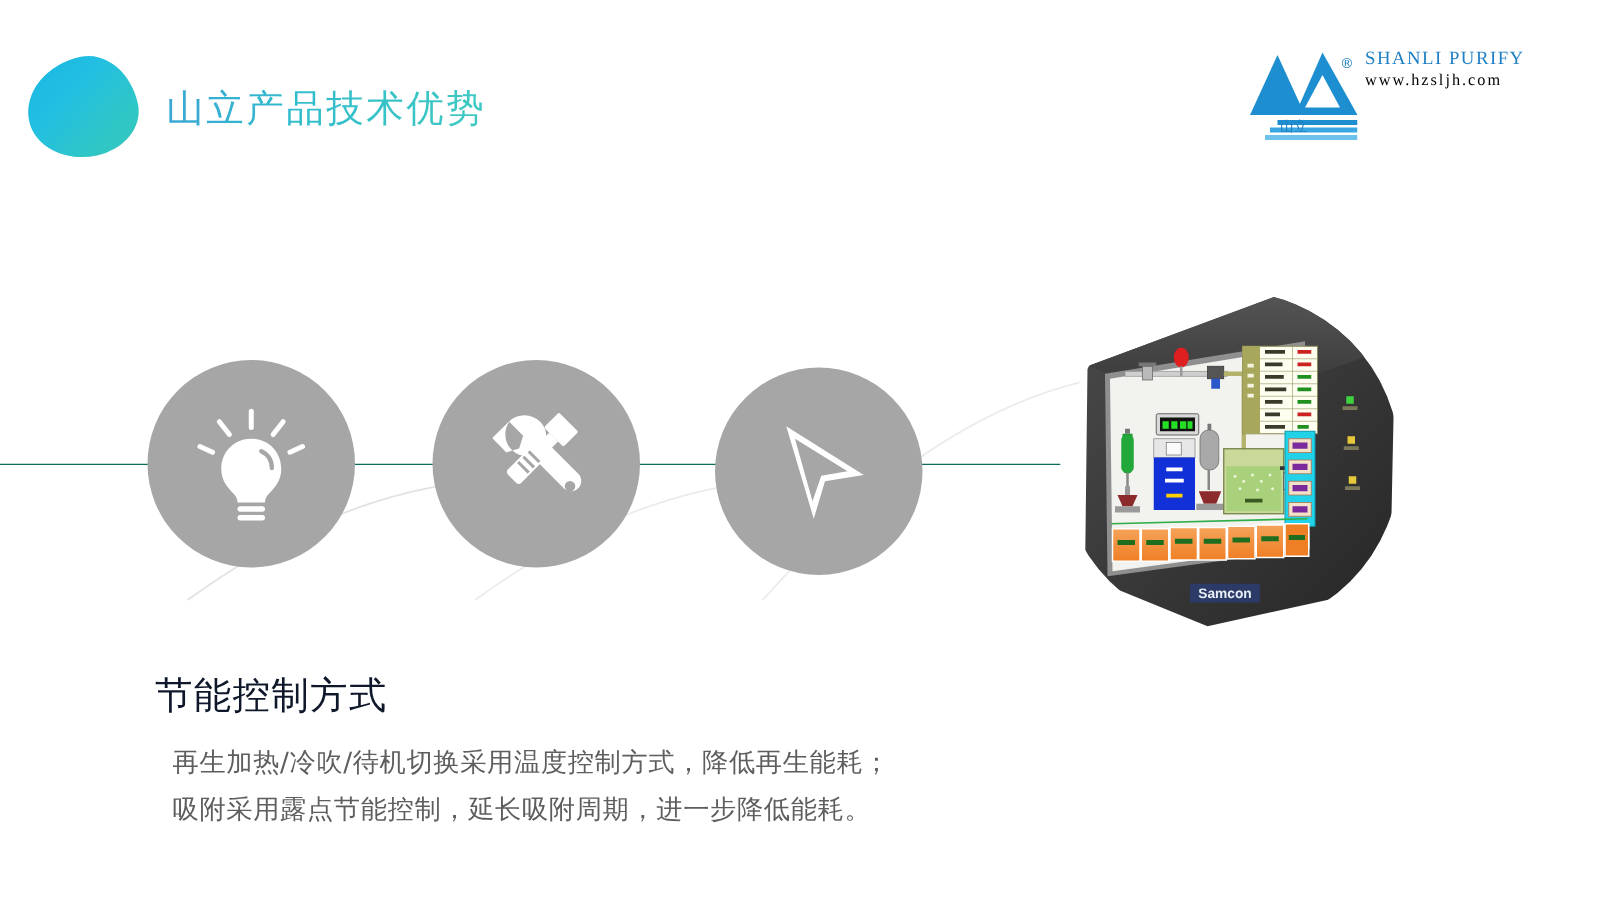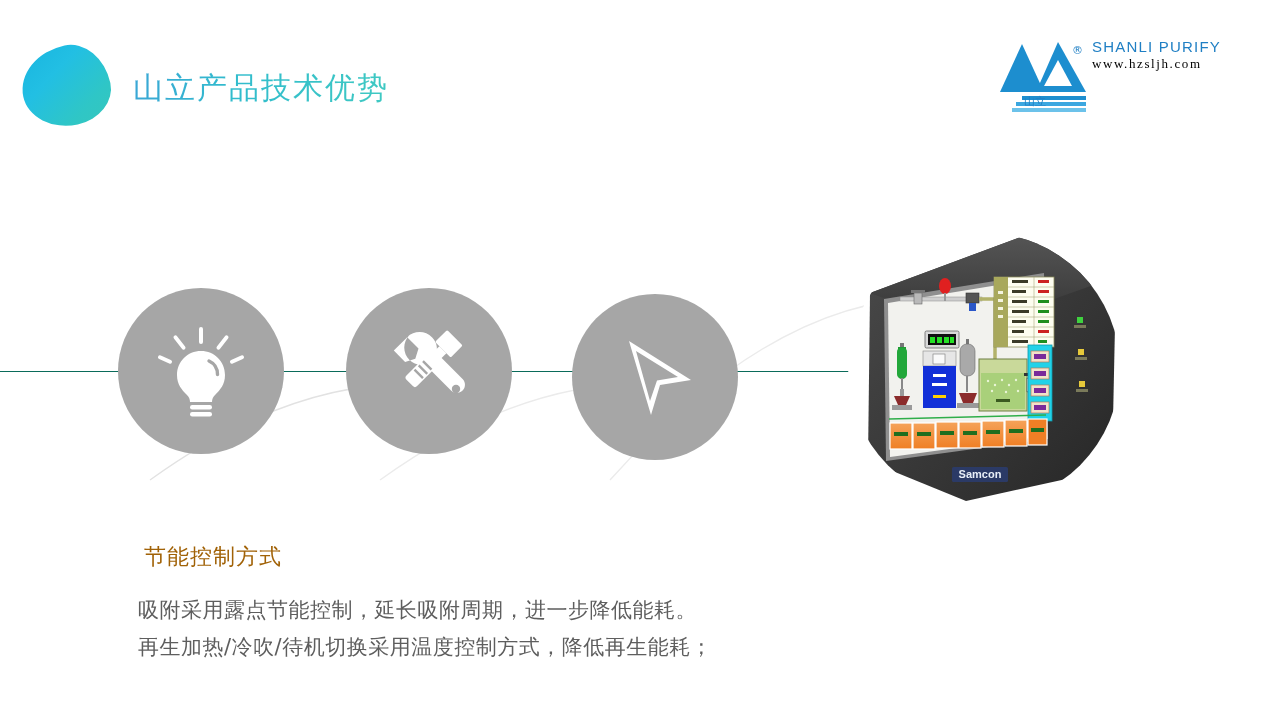--- a/index.html
+++ b/index.html
@@ -90,21 +90,21 @@
     font-family: "DejaVu Sans", "Liberation Sans", sans-serif;
     letter-spacing: 1px;
     font-weight: 400;
     white-space: nowrap;
   }
   .logo-en {
     font-size: 15px;
     line-height: 18px;
     color: #1f7fc4;
     letter-spacing: 1.2px;
-    font-family: Liberation Sans, sans-serif;
+    font-family: Liberation Serif, serif;
     white-space: nowrap;
   }
   .logo-url {
     font-size: 13px;
     line-height: 16px;
     color: #000000;
     letter-spacing: 1.6px;
     font-family: Liberation Serif, serif;
     white-space: nowrap;
   }
@@ -153,25 +153,25 @@
   .device-photo {
     position: absolute;
     left: 0; top: 0;
     width: 272px;
     height: 272px;
   }
 
   
   .section-heading {
     position: absolute;
-    left: 144px;
+    left: 124px;
     top: 538px;
-    font-size: 22px;
+    font-size: 30px;
     line-height: 38px;
-    color: #a16207;
+    color: #0f172a;
     font-family: "DejaVu Sans", "Liberation Sans", sans-serif;
     letter-spacing: 1px;
     white-space: nowrap;
   }
   .body-lines {
     position: absolute;
     left: 138px;
     top: 592px;
     width: 760px;
   }
@@ -425,17 +425,17 @@
 
       <g>
         <rect x="104" y="234" width="56" height="15" rx="1.5" fill="#2b3a66"></rect>
         <text x="132" y="245" text-anchor="middle" font-family="Liberation Sans, sans-serif" font-size="11" font-weight="bold" fill="#e8eef7">Samcon</text>
       </g>
     </svg>
   </div>
 
   <div class="section-heading">节能控制方式</div>
   <div class="body-lines">
+    <div class="body-line">再生加热/冷吹/待机切换采用温度控制方式，降低再生能耗；</div>
     <div class="body-line">吸附采用露点节能控制，延长吸附周期，进一步降低能耗。</div>
-    <div class="body-line">再生加热/冷吹/待机切换采用温度控制方式，降低再生能耗；</div>
   </div>
 
 </div>
 
 </body></html>

